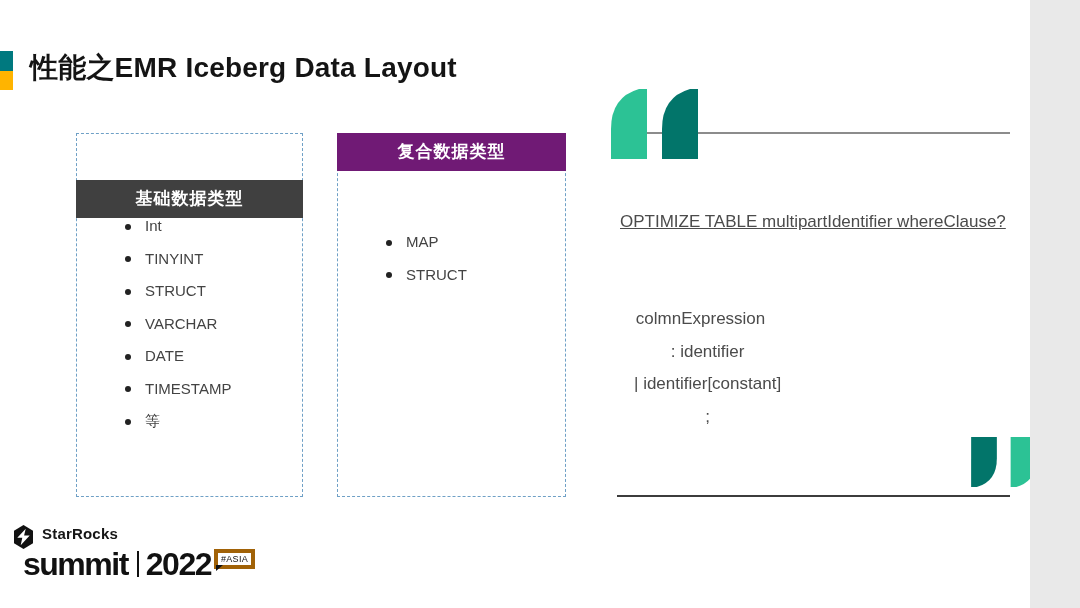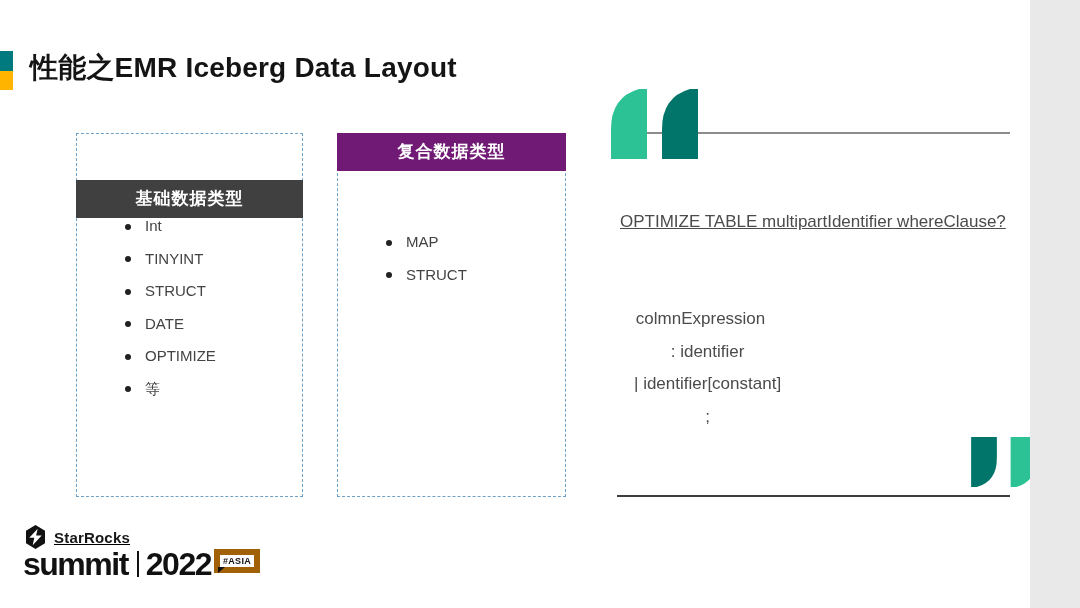--- a/index.html
+++ b/index.html
@@ -61,32 +61,32 @@
   #q-close-2 { left: 1009px; top: 437px; }
 
   .quote-group { position: absolute; left: 620px; color: #4B4B4B; font-size: 17px; }
   #quote-group-1 { top: 203px; text-decoration: underline; }
   #quote-group-1 .qline { height: 37px; line-height: 37px; }
   #quote-group-2 { top: 303px; text-align: center; }
   #quote-group-2 .qline { height: 32.5px; line-height: 32.5px; }
   .qline.indent { padding-left: 14px; }
 
   
-  .footer-brand-row { position: absolute; left: 24px; top: 525px; display: flex; align-items: center; text-decoration: underline; }
+  .footer-brand-row { position: absolute; left: 12px; top: 525px; display: flex; align-items: flex-start; }
   .brand-name { font-size: 15px; font-weight: bold; color: #161616; margin-left: 7px; letter-spacing: 0.2px; }
   .footer-event-row { position: absolute; left: 23px; top: 547px; display: flex; align-items: center; }
   .event-word {
     font-size: 32px; font-weight: 800; color: #111;
     letter-spacing: -1.5px; line-height: 34px;
   }
   .event-sep { width: 2px; height: 26px; background: #111; margin: 0 7px 0 9px; }
   .asia-flag {
     position: relative; align-self: flex-start; margin-top: 2px; margin-left: 3px;
-    border: 6px solid #a16207; padding: 0 3px;
-    font-size: 9px; font-weight: 700; color: #111; line-height: 12px;
+    border: 4px solid #a16207; padding: 0 3px;
+    font-size: 9px; font-weight: 400; color: #111; line-height: 12px;
     letter-spacing: 0.3px;
   }
   .asia-flag::after {
     content: ""; position: absolute; left: -2px; bottom: -6px;
     border-left: 7px solid #111; border-bottom: 6px solid transparent;
   }
 </style>
 </head>
 <body>
 
@@ -97,22 +97,23 @@
     <div class="half-bottom"></div>
   </div>
   <div class="page-title">性能之EMR Iceberg Data Layout</div>
 
   <div id="box-basic" class="type-box">
     <div class="type-box-header">基础数据类型</div>
     <div class="type-list">
       <div class="list-item">Int</div>
       <div class="list-item">TINYINT</div>
       <div class="list-item">STRUCT</div>
+      <div class="list-item">VARCHAR</div>
       <div class="list-item">DATE</div>
-      <div class="list-item">OPTIMIZE</div>
+      <div class="list-item">TIMESTAMP</div>
       <div class="list-item">等</div>
     </div>
   </div>
 
   <div id="box-complex" class="type-box">
     <div class="type-box-header">复合数据类型</div>
     <div class="type-list">
       <div class="list-item">MAP</div>
       <div class="list-item">STRUCT</div>
     </div>

